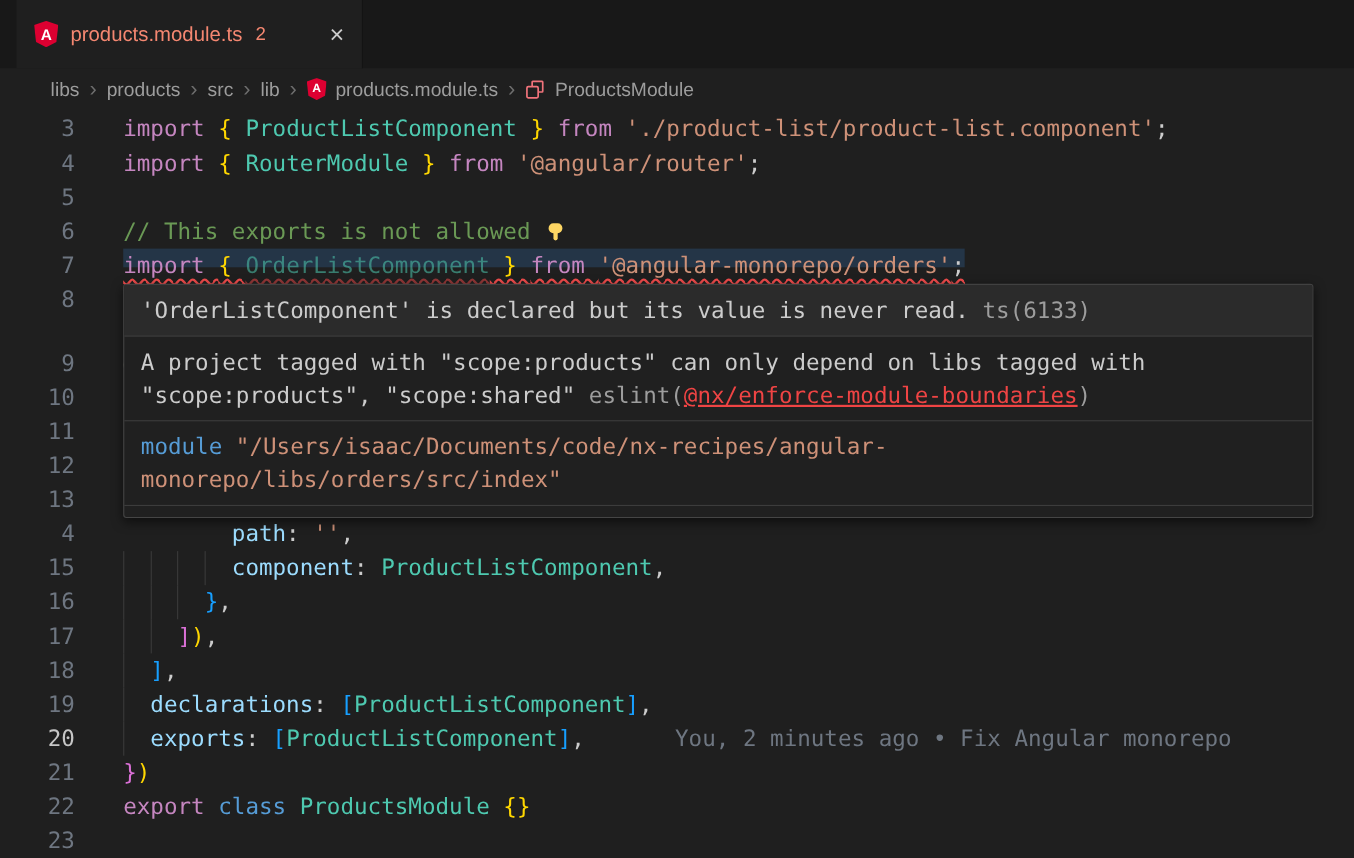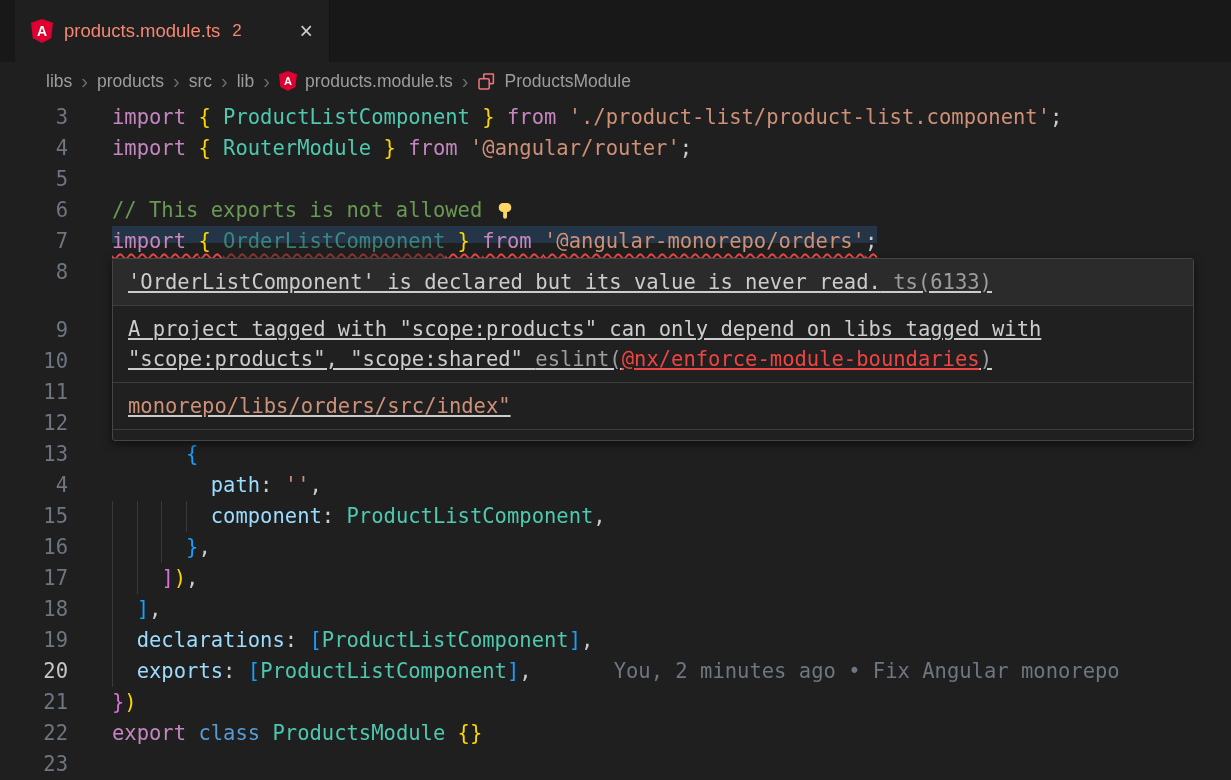--- a/index.html
+++ b/index.html
@@ -37,21 +37,21 @@
     text-decoration:underline; text-decoration-style:wavy; text-decoration-color:#f14c4c;
     text-underline-offset:5px; text-decoration-skip-ink:none;
     background:rgba(45,90,136,0.38); }
   .blame { color:#6e7681; margin-left:82px; }
   .emoji svg { vertical-align:-4px; }
 
   
   .hover { position:absolute; left:112px; top:258px; width:1082px; z-index:10;
     background:#202020; border:1px solid #454545; border-radius:3px;
     box-shadow:0 3px 10px rgba(0,0,0,0.55);
-    font-family:"DejaVu Sans Mono","Liberation Mono",monospace; font-size:20.5px; color:#cccccc;text-decoration:underline; }
+    font-family:"DejaVu Sans Mono","Liberation Mono",monospace; font-size:20.5px; color:#cccccc; }
   .hrow { padding:8px 15px; border-bottom:1px solid #3c3c3c; }
   .hrow.hl { background:#2b2b2b; }
   .hline { line-height:30px; white-space:pre; }
   .hactions { padding:5px 15px; display:flex; gap:36px; font-family:"Liberation Sans",sans-serif; font-size:18.5px; }
   .hact { color:#3794ff; line-height:30px; cursor:pointer; }
   .hlink { text-decoration:underline; cursor:pointer; }
 </style>
 </head>
 <body>
 
@@ -132,18 +132,19 @@
 <div class="hover">
   <div>
       <div class="hrow hl">
         <div class="hline"><span style="color: rgb(204, 204, 204);">'OrderListComponent' is declared but its value is never read.</span><span style="color: rgb(157, 157, 157);"> ts(6133)</span></div>
       </div>
       <div class="hrow">
         <div class="hline"><span style="color: rgb(204, 204, 204);">A project tagged with "scope:products" can only depend on libs tagged with</span></div>
         <div class="hline"><span style="color: rgb(204, 204, 204);">"scope:products", "scope:shared" </span><span style="color: rgb(157, 157, 157);">eslint(</span><span class="hlink" style="color: #ef4444;">@nx/enforce-module-boundaries</span><span style="color: rgb(157, 157, 157);">)</span></div>
       </div>
       <div class="hrow">
+        <div class="hline"><span style="color: rgb(86, 156, 214);">module</span><span style="color: rgb(204, 204, 204);"> </span><span style="color: rgb(206, 145, 120);">"/Users/isaac/Documents/code/nx-recipes/angular-</span></div>
         <div class="hline"><span style="color: rgb(206, 145, 120);">monorepo/libs/orders/src/index"</span></div>
       </div>
     </div>
   <div class="hactions">
     </div>
 </div>
 
 </body></html>

